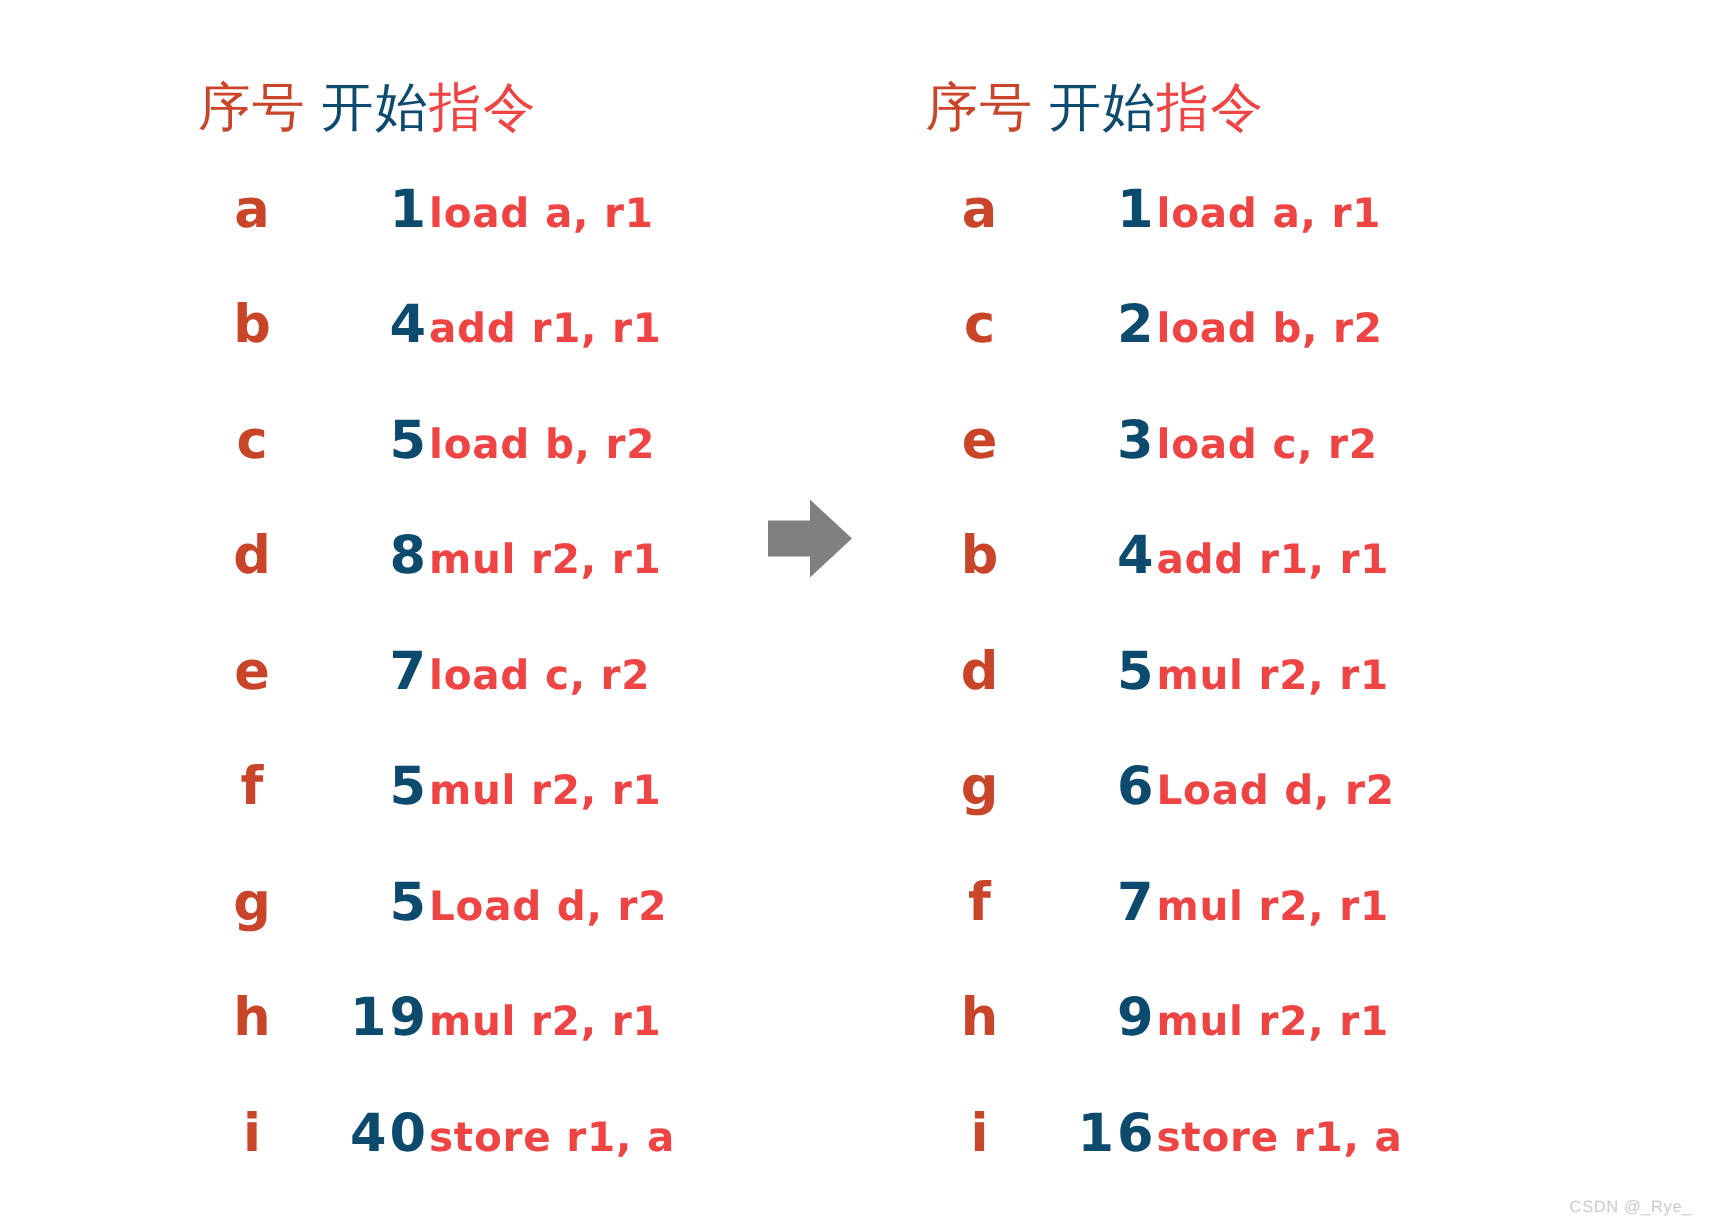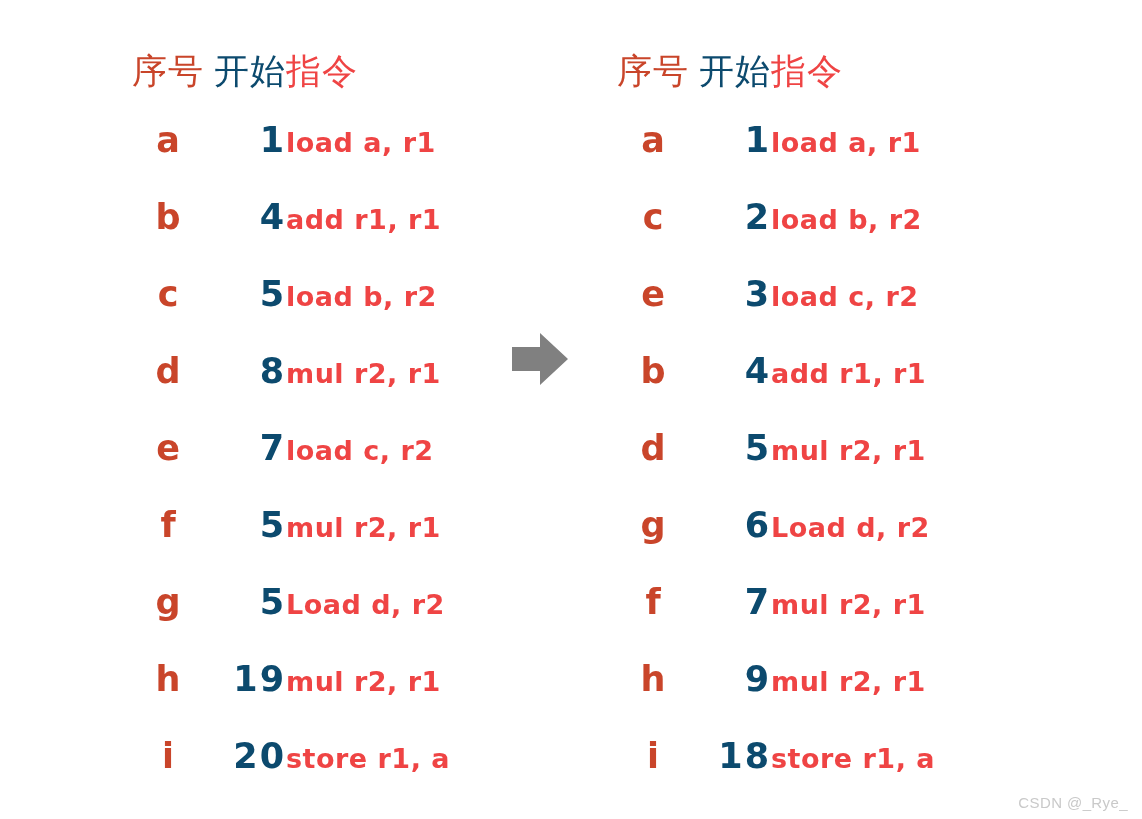--- a/index.html
+++ b/index.html
@@ -88,21 +88,21 @@
     width: 60px;
     height: 58px;
   }
   .arrow-wrap svg { display: block; }
 
   
   .watermark {
     position: absolute;
     right: 14px;
     bottom: 8px;
-    font-size: 15px;
+    font-size: 11px;
     color: #c9c9c9;
     font-family: "Liberation Sans", sans-serif;
     letter-spacing: 0.4px;
     white-space: nowrap;
   }
 </style>
 </head>
 <body>
 
 <div class="canvas">
@@ -149,21 +149,21 @@
       <div class="col-start">5</div>
       <div class="col-instr">Load d, r2</div>
     </div>
     <div class="row body-row">
       <div class="col-seq">h</div>
       <div class="col-start">19</div>
       <div class="col-instr">mul r2, r1</div>
     </div>
     <div class="row body-row">
       <div class="col-seq">i</div>
-      <div class="col-start">20</div>
+      <div class="col-start">40</div>
       <div class="col-instr">store r1, a</div>
     </div>
   </div>
 
   <div class="arrow-wrap">
     <svg width="60" height="58" viewBox="0 0 60 58" xmlns="http://www.w3.org/2000/svg">
       <polygon points="2,17 30,17 30,3 58,29 30,55 30,41 2,41" fill="#808080"></polygon>
     </svg>
   </div>
 
@@ -209,20 +209,20 @@
       <div class="col-start">7</div>
       <div class="col-instr">mul r2, r1</div>
     </div>
     <div class="row body-row">
       <div class="col-seq">h</div>
       <div class="col-start">9</div>
       <div class="col-instr">mul r2, r1</div>
     </div>
     <div class="row body-row">
       <div class="col-seq">i</div>
-      <div class="col-start">18</div>
+      <div class="col-start">16</div>
       <div class="col-instr">store r1, a</div>
     </div>
   </div>
 
   <div class="watermark">CSDN @_Rye_</div>
 
 </div>
 
 </body></html>

